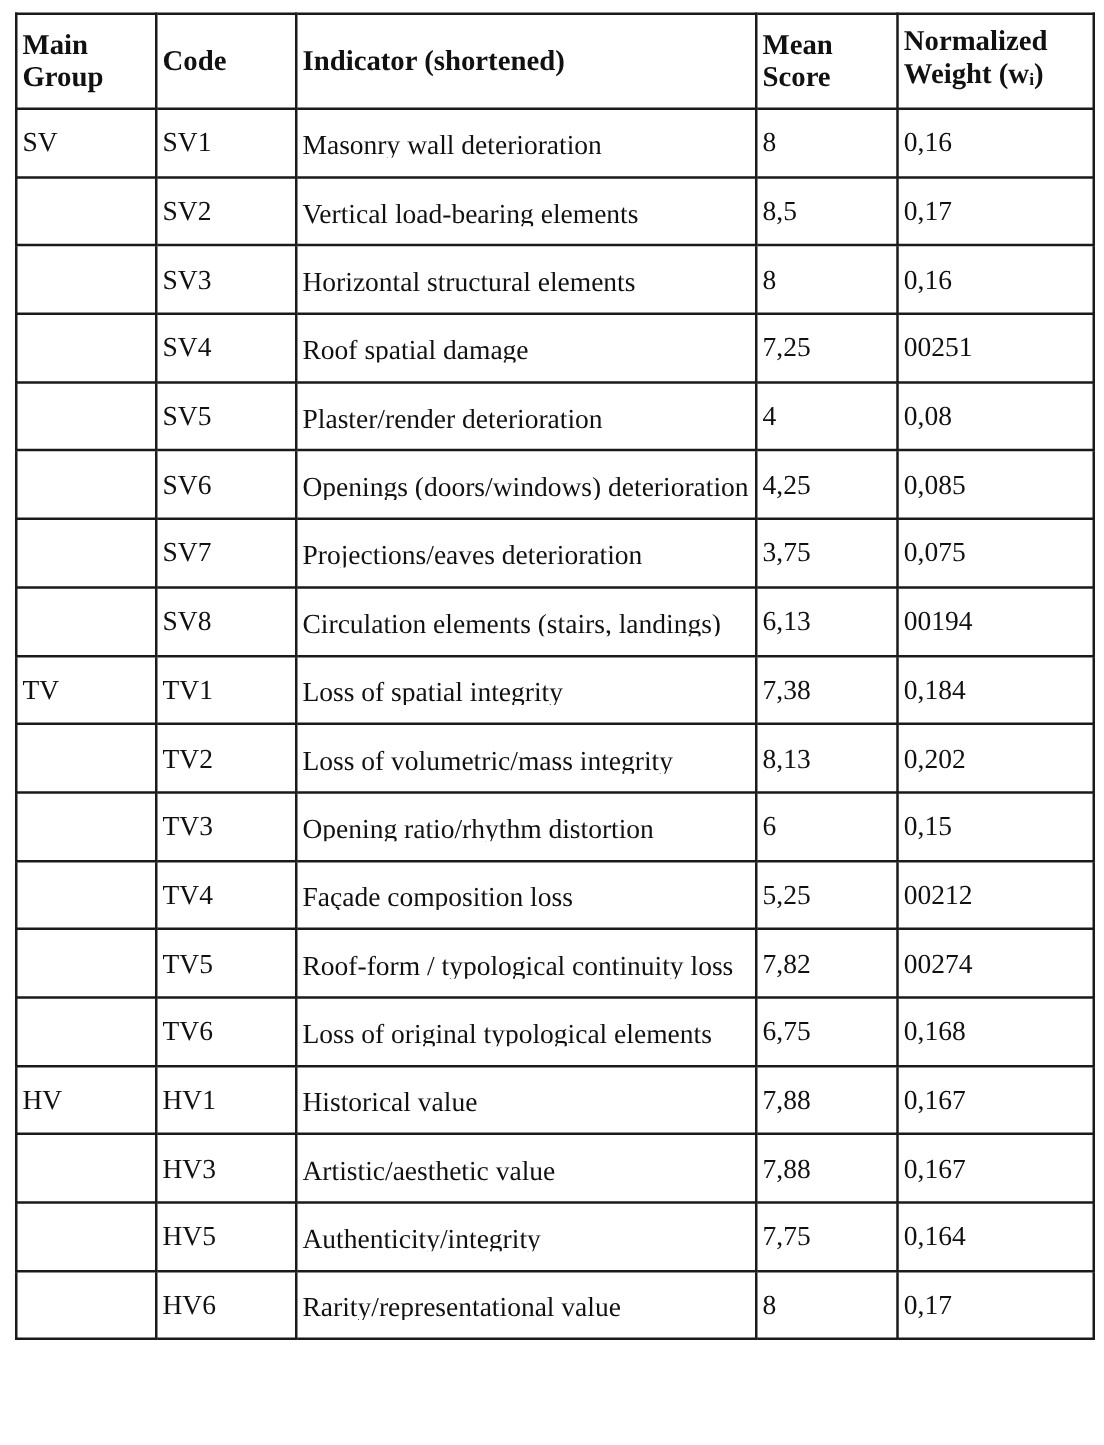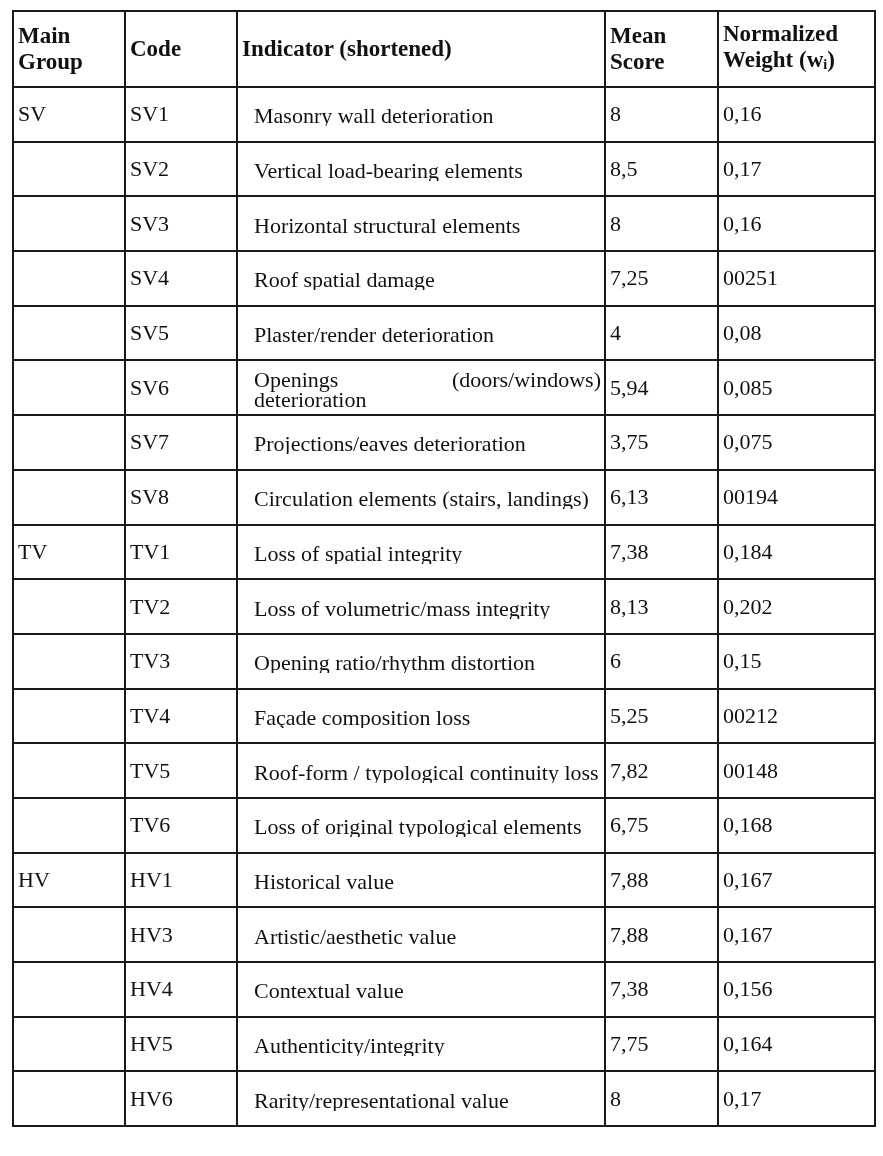--- a/index.html
+++ b/index.html
@@ -52,21 +52,20 @@
       font-weight: normal;
     }
     table.indicators tbody td.indicator {
       text-align: justify;
       padding-top: 4px;
     }
     .cell-clip {
       display: block;
       max-height: 44px;
       overflow: hidden;
-      margin-left: 12px;
     }
     .sub {
       font-size: 14px;
       vertical-align: -2px;
     }
   </style>
 </head>
 <body>
 
 <table class="indicators">
@@ -131,21 +130,21 @@
         </td>
         <td class="mean">4</td>
         <td class="weight">0,08</td>
       </tr>
       <tr>
         <td class="group"></td>
         <td class="code">SV6</td>
         <td class="indicator">
           <span class="cell-clip">Openings (doors/windows) deterioration</span>
         </td>
-        <td class="mean">5,94</td>
+        <td class="mean">4,25</td>
         <td class="weight">0,085</td>
       </tr>
       <tr>
         <td class="group"></td>
         <td class="code">SV7</td>
         <td class="indicator">
           <span class="cell-clip">Projections/eaves deterioration</span>
         </td>
         <td class="mean">3,75</td>
         <td class="weight">0,075</td>
@@ -195,21 +194,21 @@
         <td class="mean">5,25</td>
         <td class="weight">00212</td>
       </tr>
       <tr>
         <td class="group"></td>
         <td class="code">TV5</td>
         <td class="indicator">
           <span class="cell-clip">Roof-form / typological continuity loss</span>
         </td>
         <td class="mean">7,82</td>
-        <td class="weight">00148</td>
+        <td class="weight">00274</td>
       </tr>
       <tr>
         <td class="group"></td>
         <td class="code">TV6</td>
         <td class="indicator">
           <span class="cell-clip">Loss of original typological elements</span>
         </td>
         <td class="mean">6,75</td>
         <td class="weight">0,168</td>
       </tr>
@@ -223,29 +222,20 @@
         <td class="weight">0,167</td>
       </tr>
       <tr>
         <td class="group"></td>
         <td class="code">HV3</td>
         <td class="indicator">
           <span class="cell-clip">Artistic/aesthetic value</span>
         </td>
         <td class="mean">7,88</td>
         <td class="weight">0,167</td>
-      </tr>
-      <tr>
-        <td class="group"></td>
-        <td class="code">HV4</td>
-        <td class="indicator">
-          <span class="cell-clip">Contextual value</span>
-        </td>
-        <td class="mean">7,38</td>
-        <td class="weight">0,156</td>
       </tr>
       <tr>
         <td class="group"></td>
         <td class="code">HV5</td>
         <td class="indicator">
           <span class="cell-clip">Authenticity/integrity</span>
         </td>
         <td class="mean">7,75</td>
         <td class="weight">0,164</td>
       </tr>

